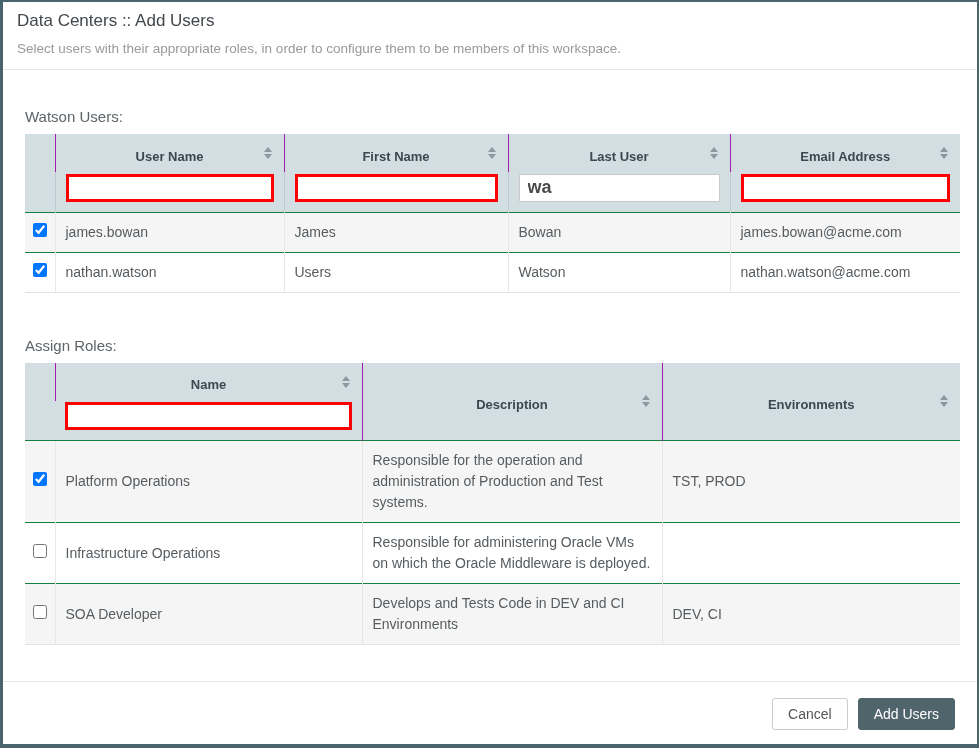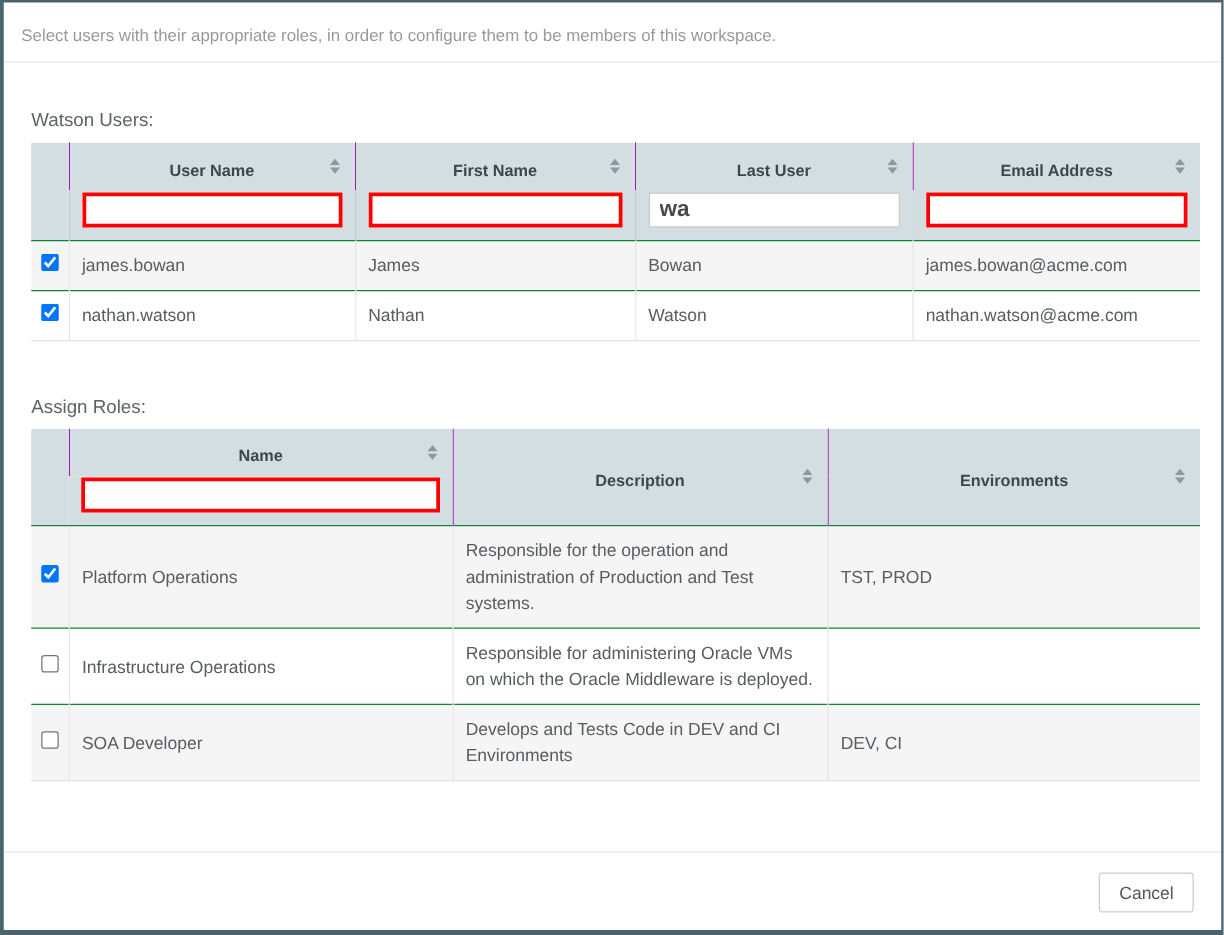--- a/index.html
+++ b/index.html
@@ -85,20 +85,21 @@
   }
   .btn-cancel { background: #fff; border: 1px solid #ccc; color: #555; }
   .btn-primary { background: #50646c; border: 1px solid #50646c; color: #fff; }
 </style>
 </head>
 <body>
 
 <div class="dialog">
 
   <div class="dlg-header">
+    <div class="dlg-title">Data Centers :: Add Users</div>
     <div class="dlg-subtitle">Select users with their appropriate roles, in order to configure them to be members of this workspace.</div>
   </div>
 
   <div class="content">
 
     <div class="section-label label-users">Watson Users:</div>
 
     <table class="users-table">
       <colgroup>
         <col style="width:30px">
@@ -159,21 +160,21 @@
         <tr class="striped">
           <td><input type="checkbox" checked="" style=""></td>
           <td>james.bowan</td>
           <td>James</td>
           <td>Bowan</td>
           <td>james.bowan@acme.com</td>
         </tr>
         <tr>
           <td><input type="checkbox" checked="" style=""></td>
           <td>nathan.watson</td>
-          <td>Nathan</td>
+          <td>Users</td>
           <td>Watson</td>
           <td>nathan.watson@acme.com</td>
         </tr>
       </tbody>
     </table>
 
     <div class="section-label label-roles">Assign Roles:</div>
 
     <table class="roles-table">
       <colgroup>
@@ -232,15 +233,16 @@
           <td>Develops and Tests Code in DEV and CI Environments</td>
           <td>DEV, CI</td>
         </tr>
       </tbody>
     </table>
 
   </div>
 
   <div class="dlg-footer">
     <button class="btn btn-cancel">Cancel</button>
+    <button class="btn btn-primary">Add Users</button>
   </div>
 
 </div>
 
 </body></html>

